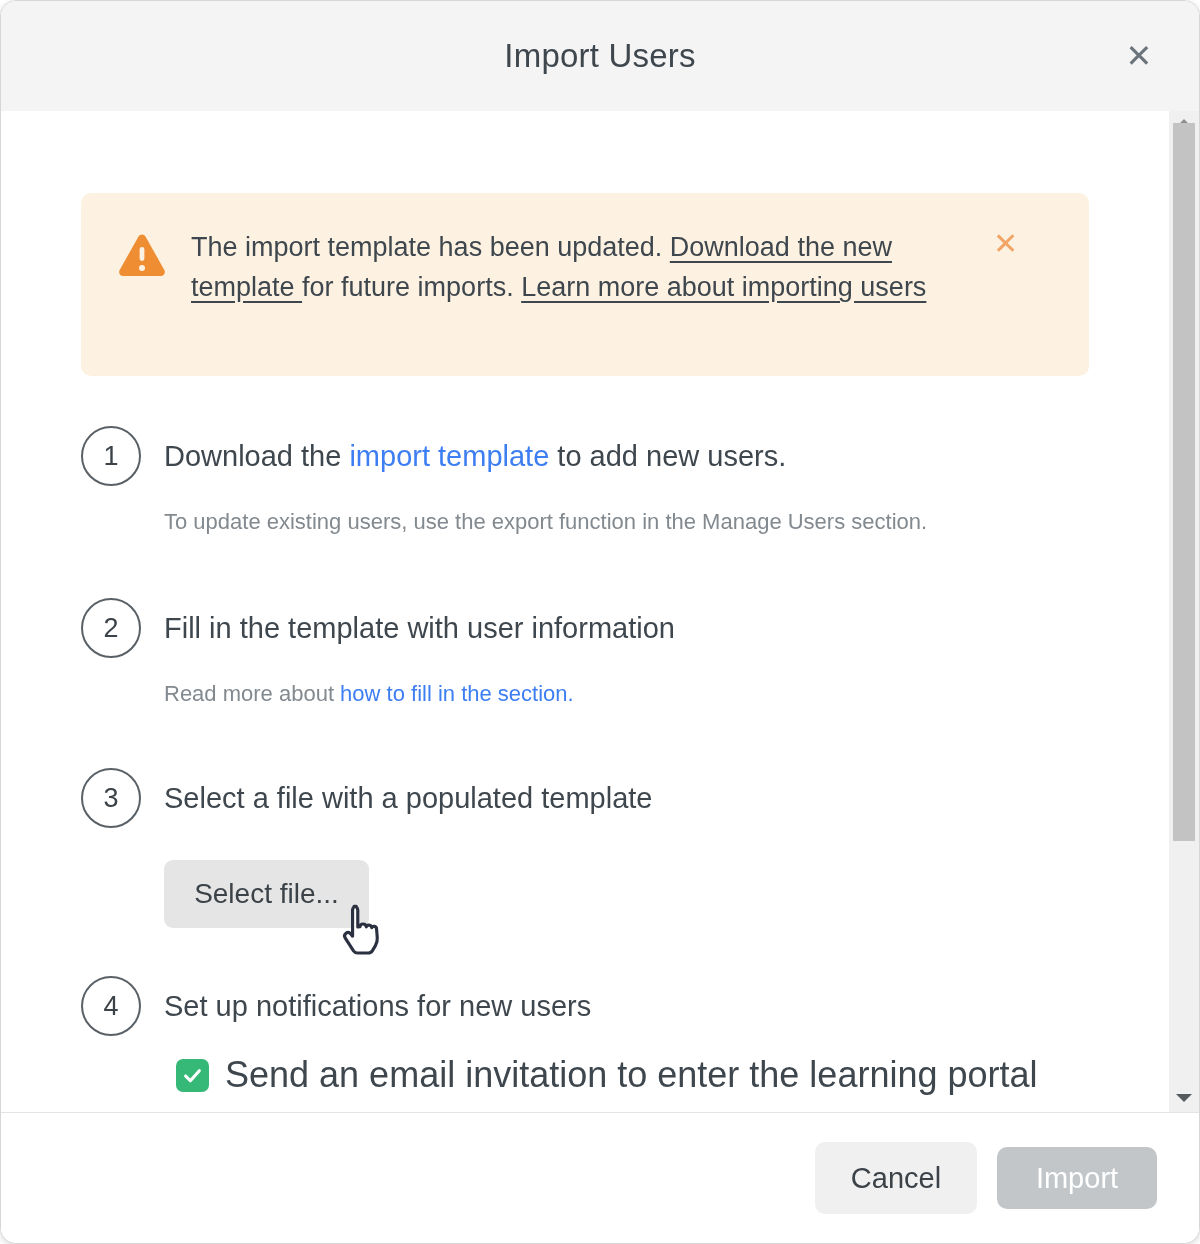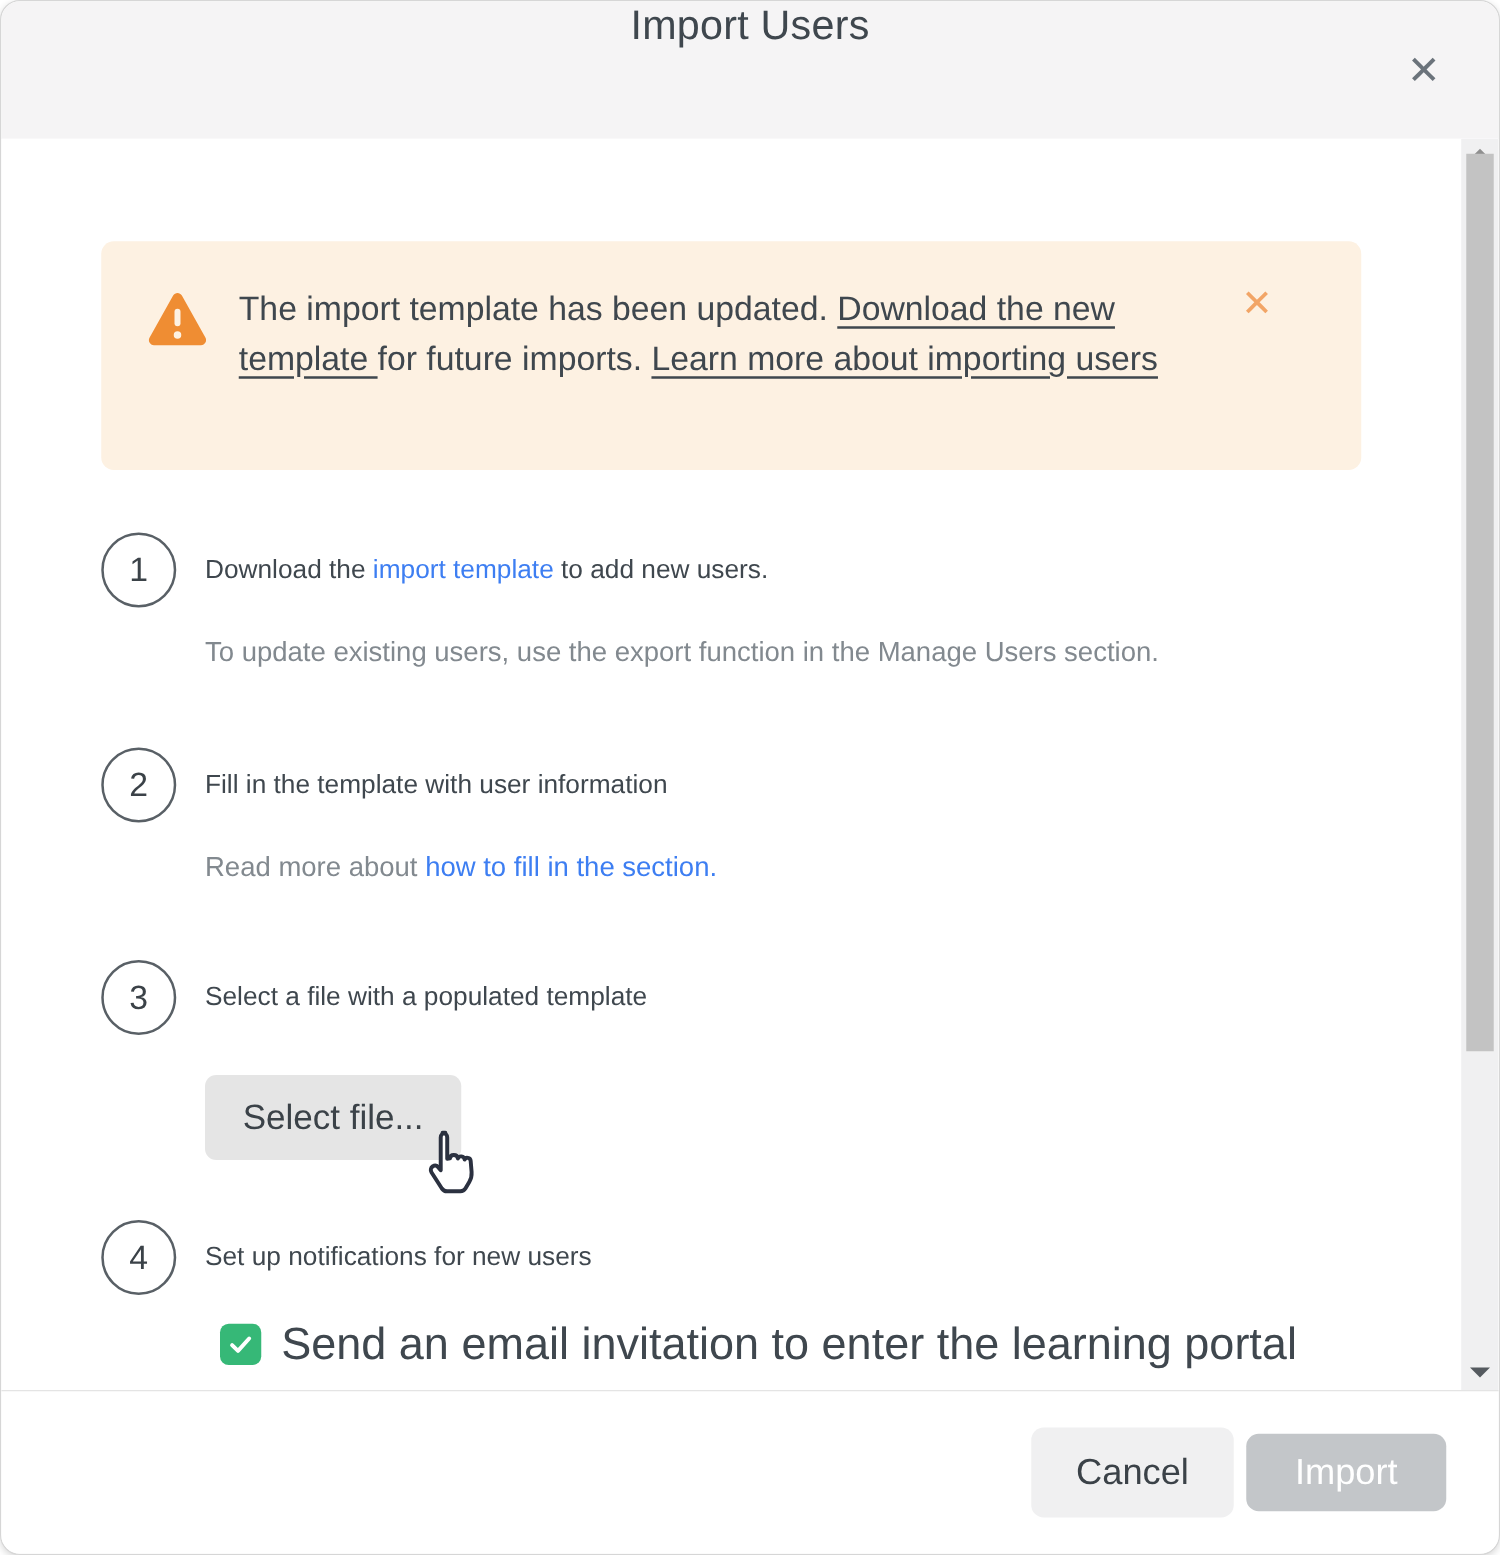--- a/index.html
+++ b/index.html
@@ -10,21 +10,21 @@
     border-radius:16px;
     overflow:hidden;
     display:flex; flex-direction:column;
     background:#ffffff;
     box-shadow:0 2px 6px rgba(0,0,0,.15);
   }
   
   .header {
     height:110px; flex:0 0 110px;
     background:#f5f4f5;
-    display:flex; align-items:flex-start; justify-content:center;
+    display:flex; align-items:center; justify-content:center;
     position:relative;
   }
   .header-title { font-size:33px; color:#3f474e; letter-spacing:.2px; }
   .header-close {
     position:absolute; right:40px; top:50%; transform:translateY(-50%);
     font-size:32px; color:#6b737b; cursor:pointer; line-height:1;
     width:40px; height:40px; display:flex; align-items:center; justify-content:center;
   }
   
   .content {
@@ -53,21 +53,21 @@
   .step-2 { margin-top:56px; }
   .step-3 { margin-top:54px; }
   .step-4 { margin-top:48px; }
   .step-circle {
     flex:0 0 60px; width:60px; height:60px; border-radius:50%;
     border:2px solid #596066; color:#3b4248;
     display:flex; align-items:center; justify-content:center;
     font-size:27px;
   }
   .step-main { margin-left:23px; }
-  .step-heading { font-size:21px; color:#3f474e; line-height:60px; }
+  .step-heading { font-size:29px; color:#3f474e; line-height:60px; }
   .step-sub { margin-top:16px; font-size:22px; line-height:40px; color:#82898f; max-width:880px; }
   .link { color:#3d7ef2; cursor:pointer; text-decoration:none; }
   
   .select-file-wrap { position:relative; display:inline-block; margin-top:32px;border-radius:10px; }
   .select-file-btn {
     width:205px; height:68px; background:#e5e5e5; border:none; border-radius:9px;
     font-size:28px; color:#3b4248; font-family:inherit; cursor:pointer;
   }
   .hand-cursor { position:absolute; right:-14px; bottom:-28px; width:46px; height:52px; }
   
@@ -85,21 +85,21 @@
     background:#f0f0f1;
   }
   .scroll-thumb { position:absolute; left:4px; top:12px; width:22px; height:718px; background:#c3c3c3; }
   .scroll-arrow-up, .scroll-arrow-down { position:absolute; left:50%; transform:translateX(-50%); width:0; height:0; }
   .scroll-arrow-up { top:8px; border-left:8px solid transparent; border-right:8px solid transparent; border-bottom:8px solid #8f8f8f; }
   .scroll-arrow-down { bottom:10px; border-left:8px solid transparent; border-right:8px solid transparent; border-top:8px solid #555a5f; }
   
   .footer {
     flex:0 0 131px; height:131px; background:#ffffff; border-top:1px solid #e4e4e4;
     display:flex; align-items:center; justify-content:flex-end;
-    padding-right:42px; gap:10px;
+    padding-right:42px; gap:20px;
   }
   .btn { border:none; border-radius:10px; font-family:inherit; font-size:29px; cursor:pointer; }
   .btn-cancel { width:162px; height:72px; background:#f0f0f1; color:#3b4248; }
   .btn-import { width:160px; height:62px; background:#c3c6c9; color:#ffffff; }
 </style>
 </head>
 <body>
 
 <div class="modal">
 

